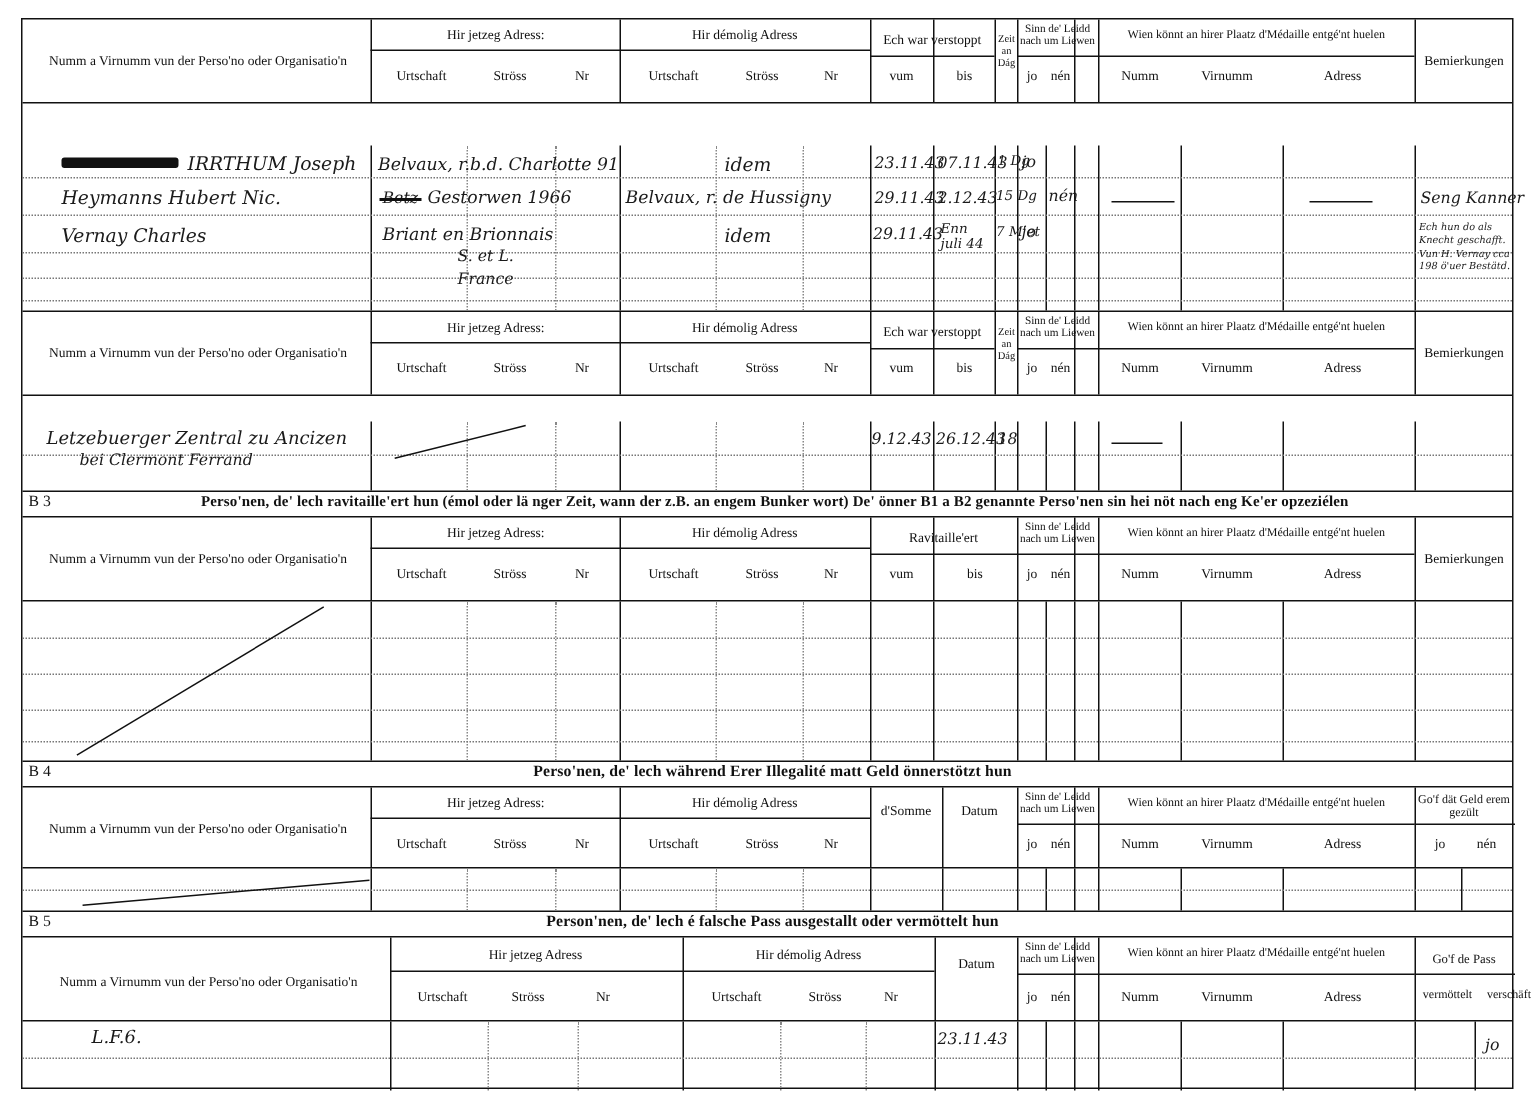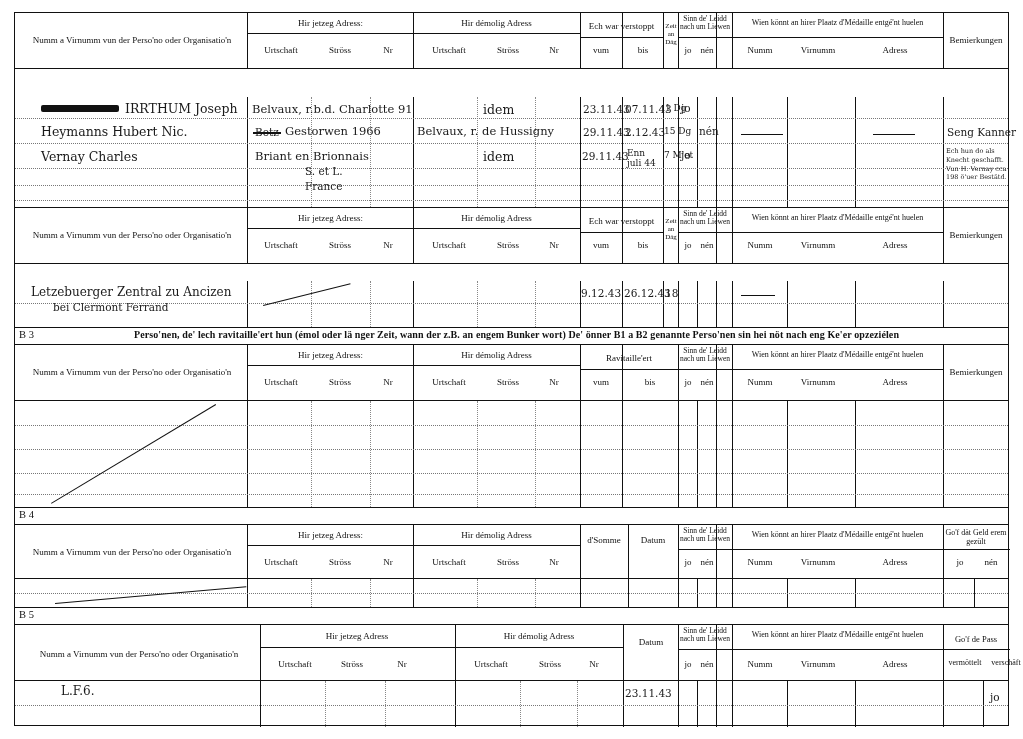--- a/index.html
+++ b/index.html
@@ -18,21 +18,21 @@
   .b1title2{position:absolute;left:170px;top:12px;font-size:10.5px;font-weight:bold;}
   .bigB{position:absolute;left:135px;top:3px;font-size:16px;font-weight:bold;font-style:italic;}
   .rightlbl{position:absolute;font-size:10.5px;font-weight:bold;}
 
   .colhdr{position:relative;box-sizing:border-box;}
   .v{position:absolute;top:0;bottom:0;width:0;border-left:1px solid #111;}
   .h{position:absolute;left:0;right:0;height:0;border-top:1px solid #111;}
   .lbl{position:absolute;font-size:9px;text-align:center;line-height:1.12;}
   .dotrow{position:absolute;left:0;right:0;border-top:1px dotted #777;height:0;}
 
-  .hand{position:absolute;font-family:"DejaVu Serif",serif;color:#1a1a1a;font-size:12.5px;white-space:nowrap;}
+  .hand{position:absolute;font-family:"DejaVu Serif",serif;font-style:italic;color:#1a1a1a;font-size:12.5px;white-space:nowrap;}
   .hand.sm{font-size:10.5px;}
   .hand.xs{font-size:9px;}
   .strike{position:absolute;background:#111;}
   .scrib{position:absolute;background:#111;height:7px;border-radius:2px;}
   .diag{position:absolute;border-top:1px solid #111;transform-origin:0 0;}
   .dash{position:absolute;border-top:1.2px solid #111;}
 </style>
 </head>
 <body>
 
@@ -277,20 +277,21 @@
         <div class="dotrow" style="top:48px;"></div>
         <div class="dotrow" style="top:72px;"></div>
         <div class="dotrow" style="top:93px;"></div>
         <div class="diag" style="left:36px;top:102px;width:192px;transform:rotate(-31deg);"></div>
       </div>
     </div>
 
     <div class="sec" style="height:100px;">
       <div class="hdrow" style="height:17px;">
         <span class="code">B 4</span>
+        <span class="sectitle" style="left:0;width:1000px;">Perso'nen, de' lech während Erer Illegalité matt Geld önnerstötzt hun</span>
       </div>
 
       <div class="colhdr" style="height:54px;border-bottom:1px solid #111;">
         <div class="v" style="left:232px;"></div>
         <div class="v" style="left:398px;"></div>
         <div class="v" style="left:565px;"></div>
         <div class="v" style="left:613px;"></div>
         <div class="v" style="left:663px;"></div>
         <div class="v" style="left:701px;"></div>
         <div class="v" style="left:717px;"></div>
@@ -343,20 +344,21 @@
         <div class="v" style="left:462px;border-left:1px dotted #888;"></div>
         <div class="v" style="left:520px;border-left:1px dotted #888;"></div>
         <div class="dotrow" style="top:14px;"></div>
         <div class="diag" style="left:40px;top:24px;width:192px;transform:rotate(-5deg);"></div>
       </div>
     </div>
 
     <div class="sec" style="height:119px;">
       <div class="hdrow" style="height:17px;">
         <span class="code">B 5</span>
+        <span class="sectitle" style="left:0;width:1000px;">Person'nen, de' lech é falsche Pass ausgestallt oder vermöttelt hun</span>
       </div>
 
       <div class="colhdr" style="height:56px;border-bottom:1px solid #111;">
         <div class="v" style="left:245px;"></div>
         <div class="v" style="left:440px;"></div>
         <div class="v" style="left:608px;"></div>
         <div class="v" style="left:663px;"></div>
         <div class="v" style="left:701px;"></div>
         <div class="v" style="left:717px;"></div>
         <div class="v" style="left:928px;"></div>

